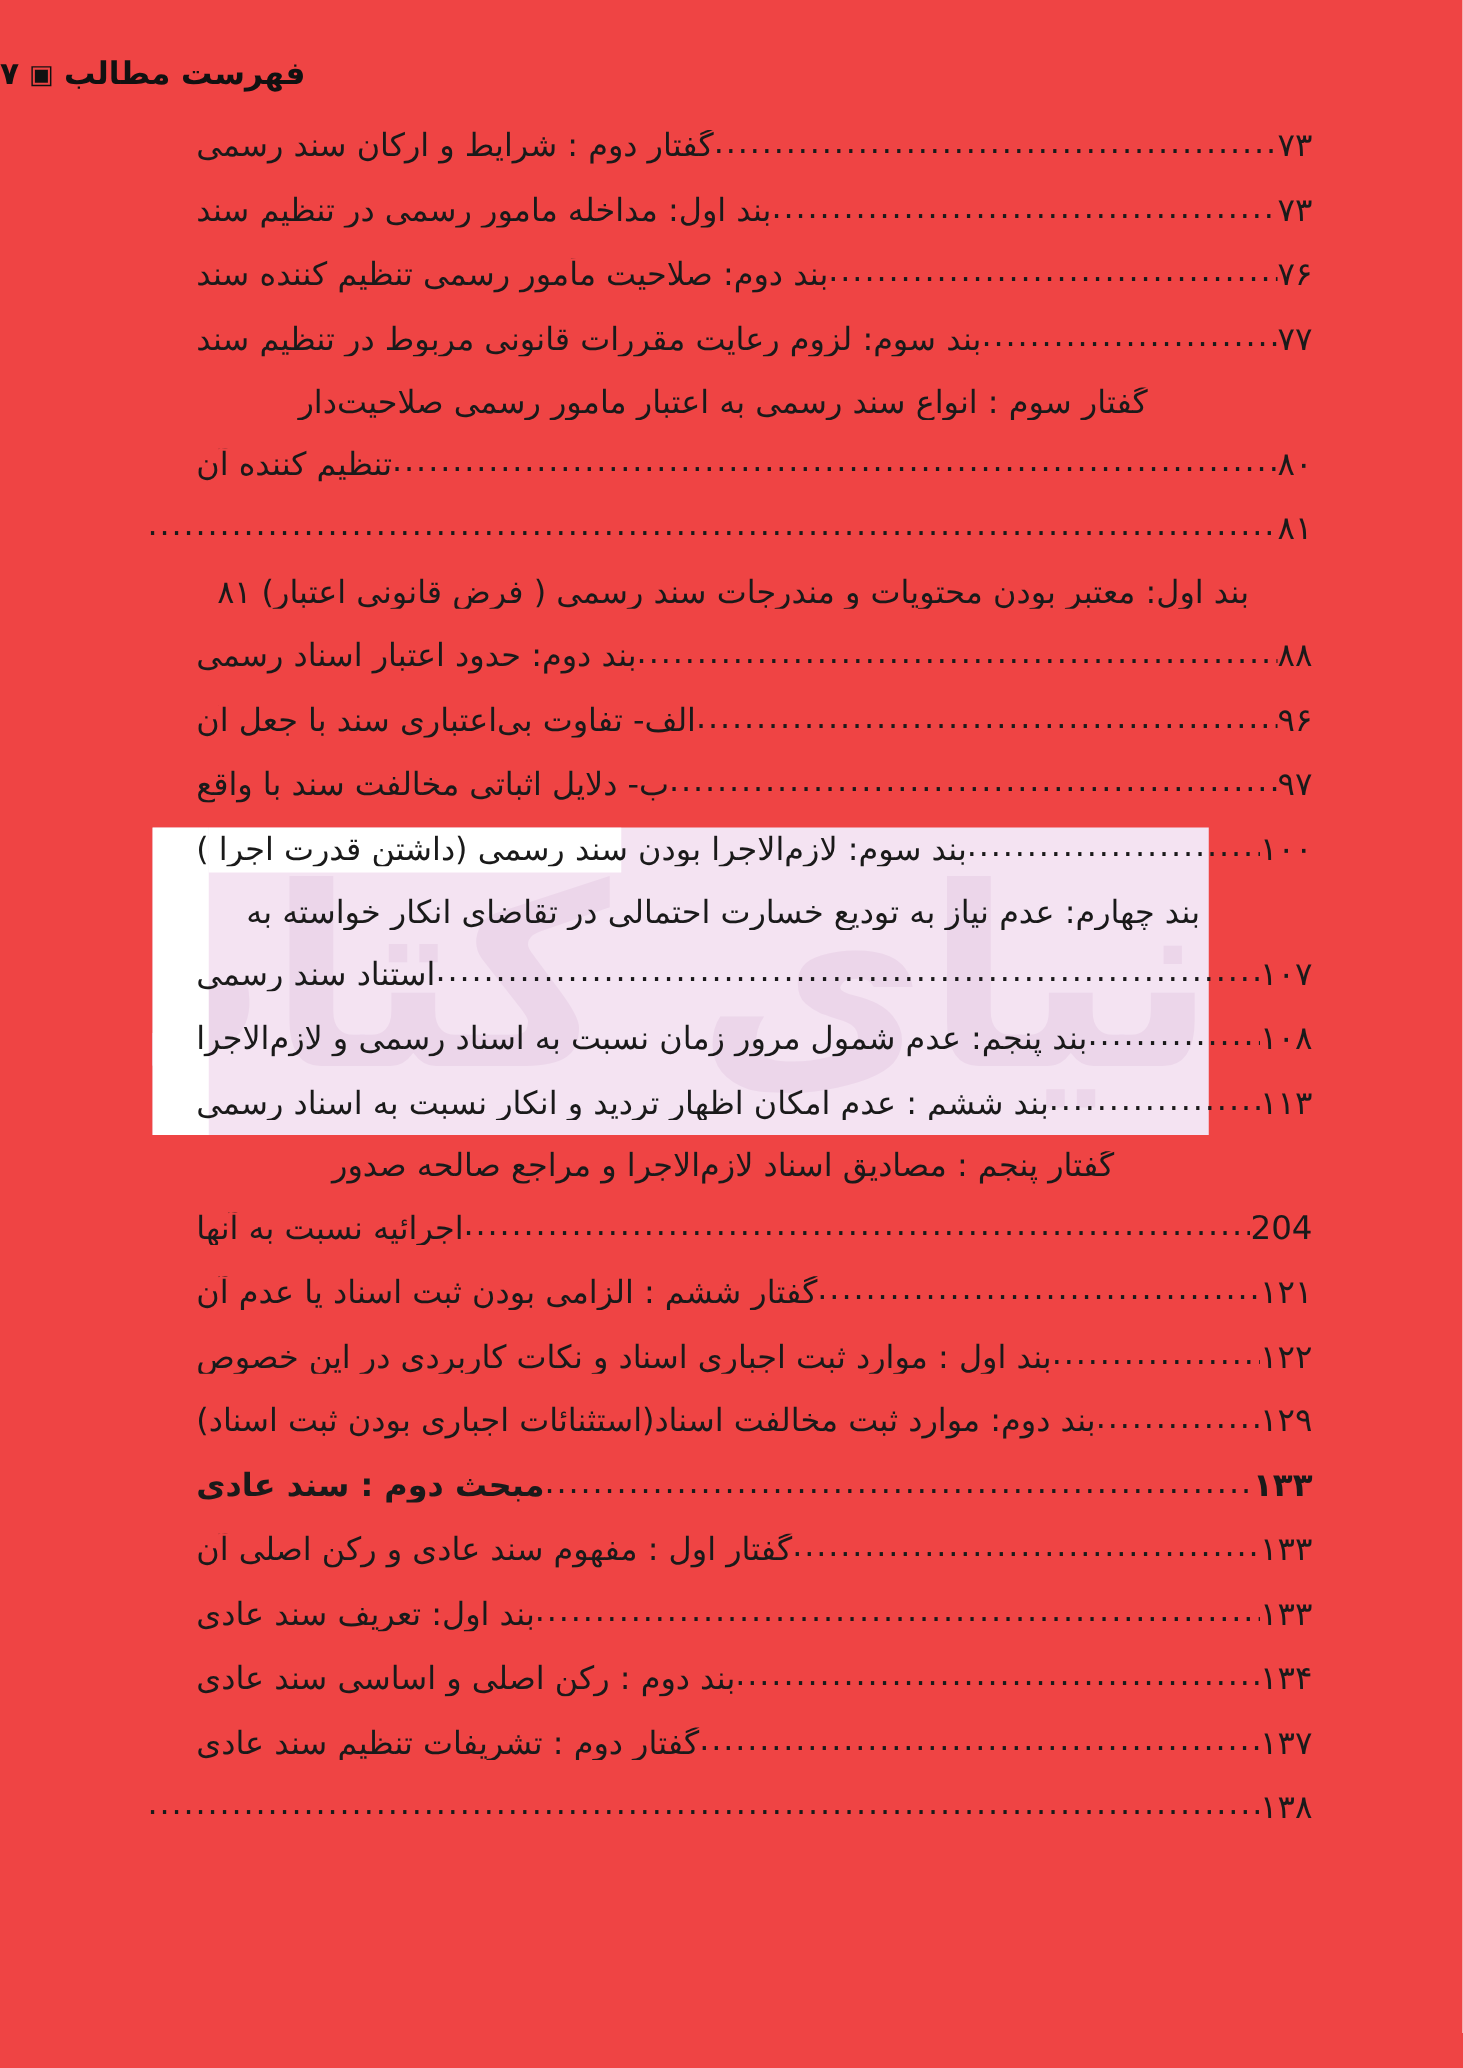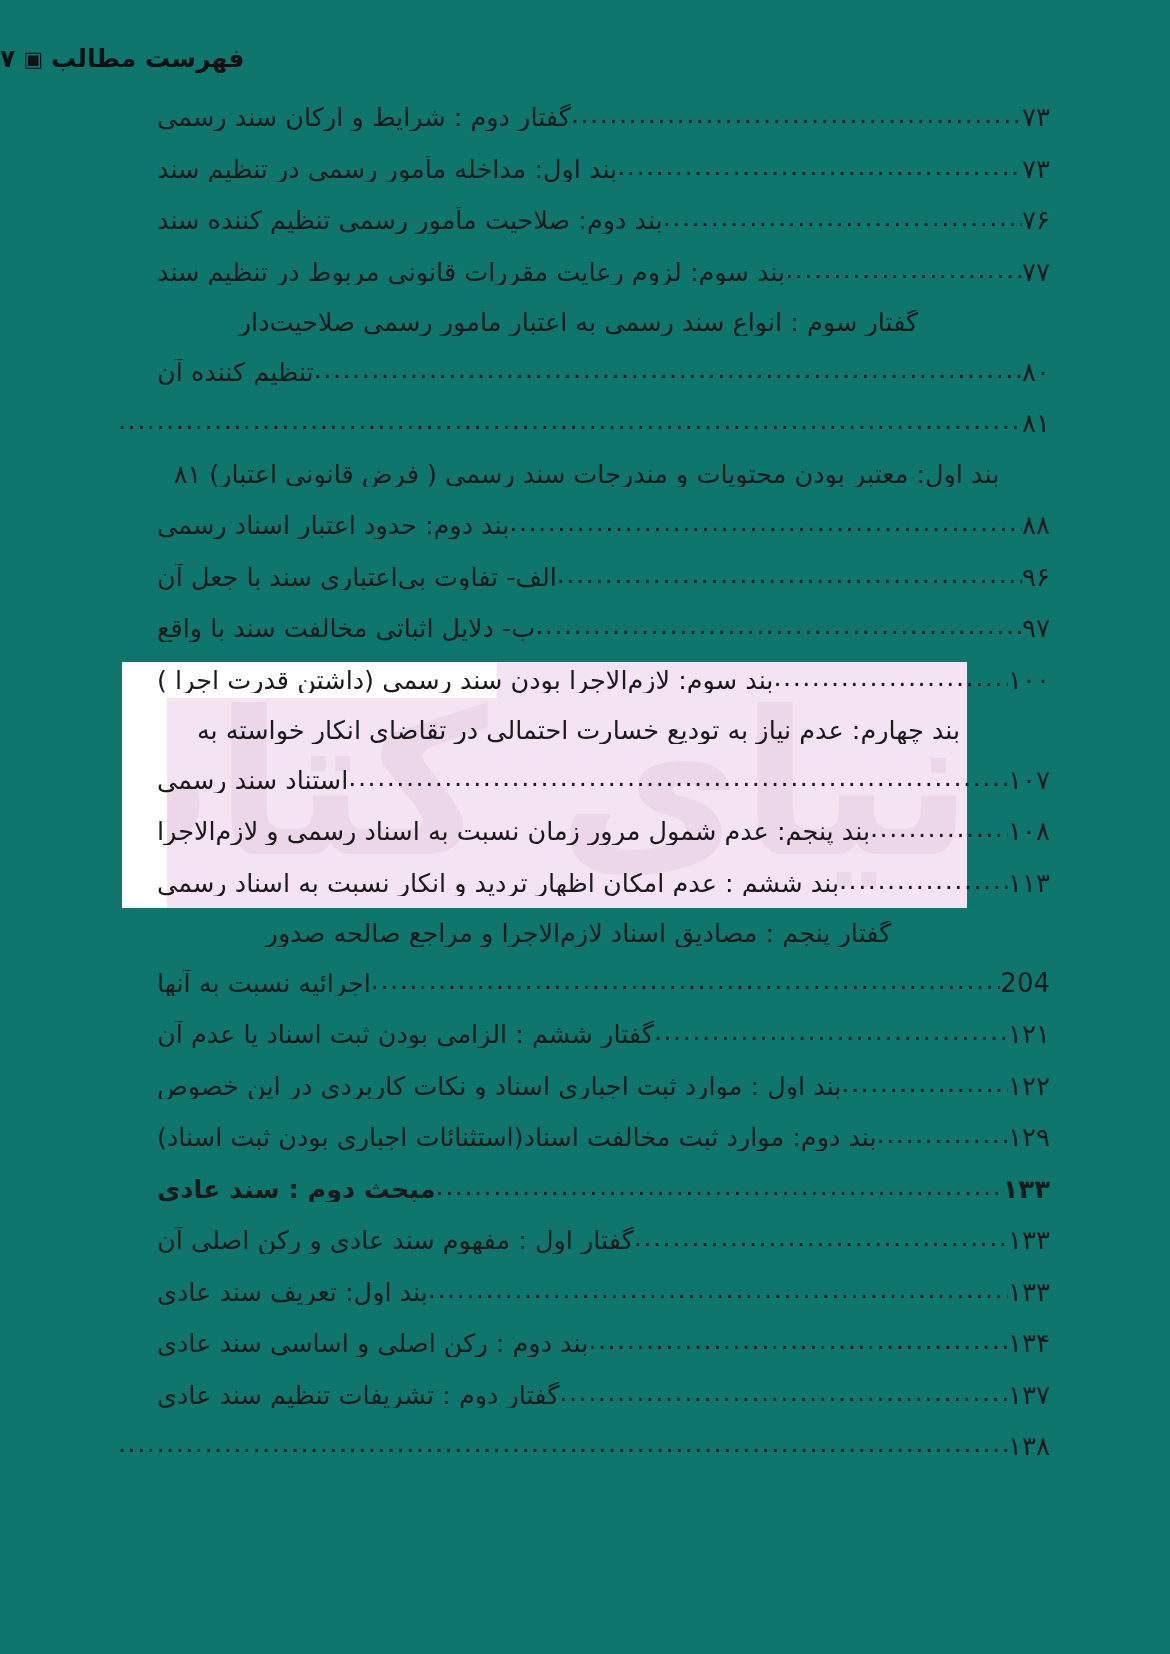--- a/index.html
+++ b/index.html
@@ -7,21 +7,21 @@
     padding: 0;
     background: #ffffff;
   }
   body {
     font-family: "DejaVu Sans", "Liberation Sans", sans-serif;
   }
   .page {
     position: relative;
     width: 1170px;
     height: 1654px;
-    background: #0f766e;
+    background: #ef4444;
     overflow: hidden;
     box-sizing: border-box;
   }
 
   
   .header {
     position: absolute;
     top: 44px;
     right: 0;
     left: 0;

